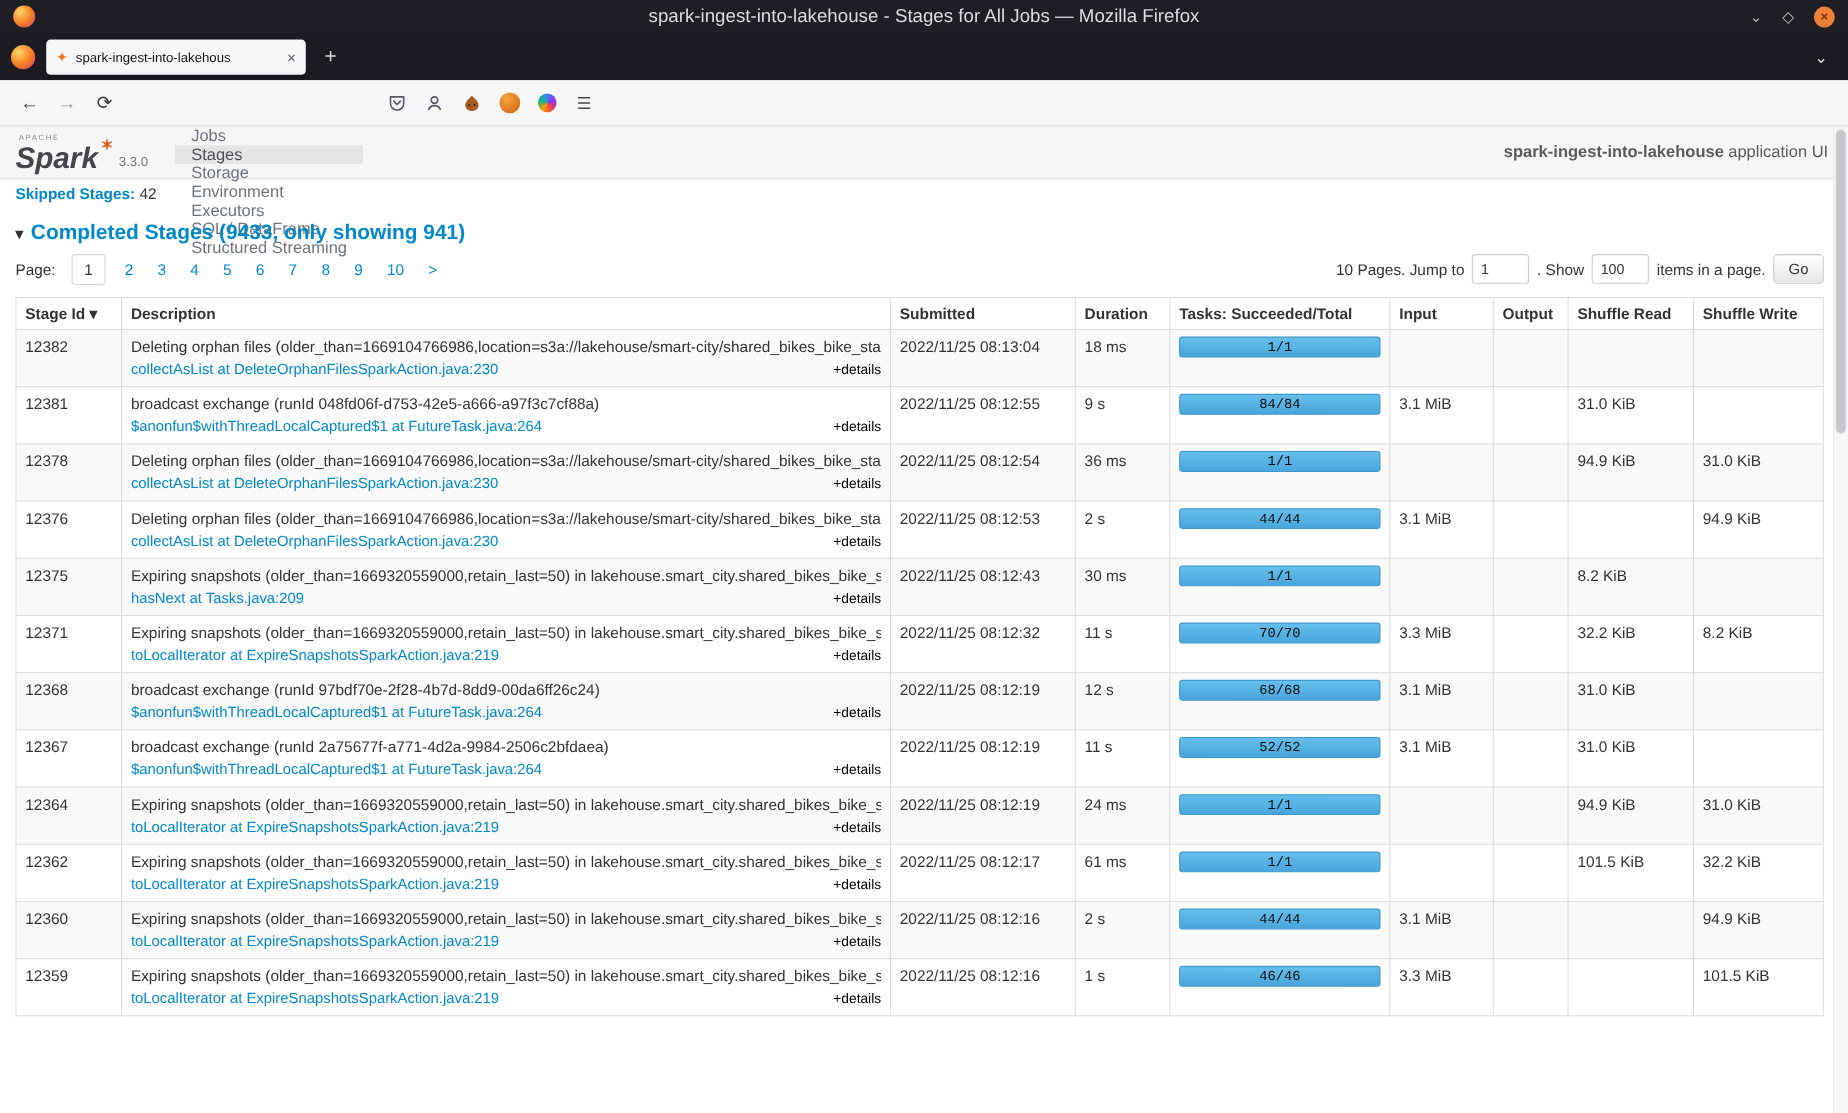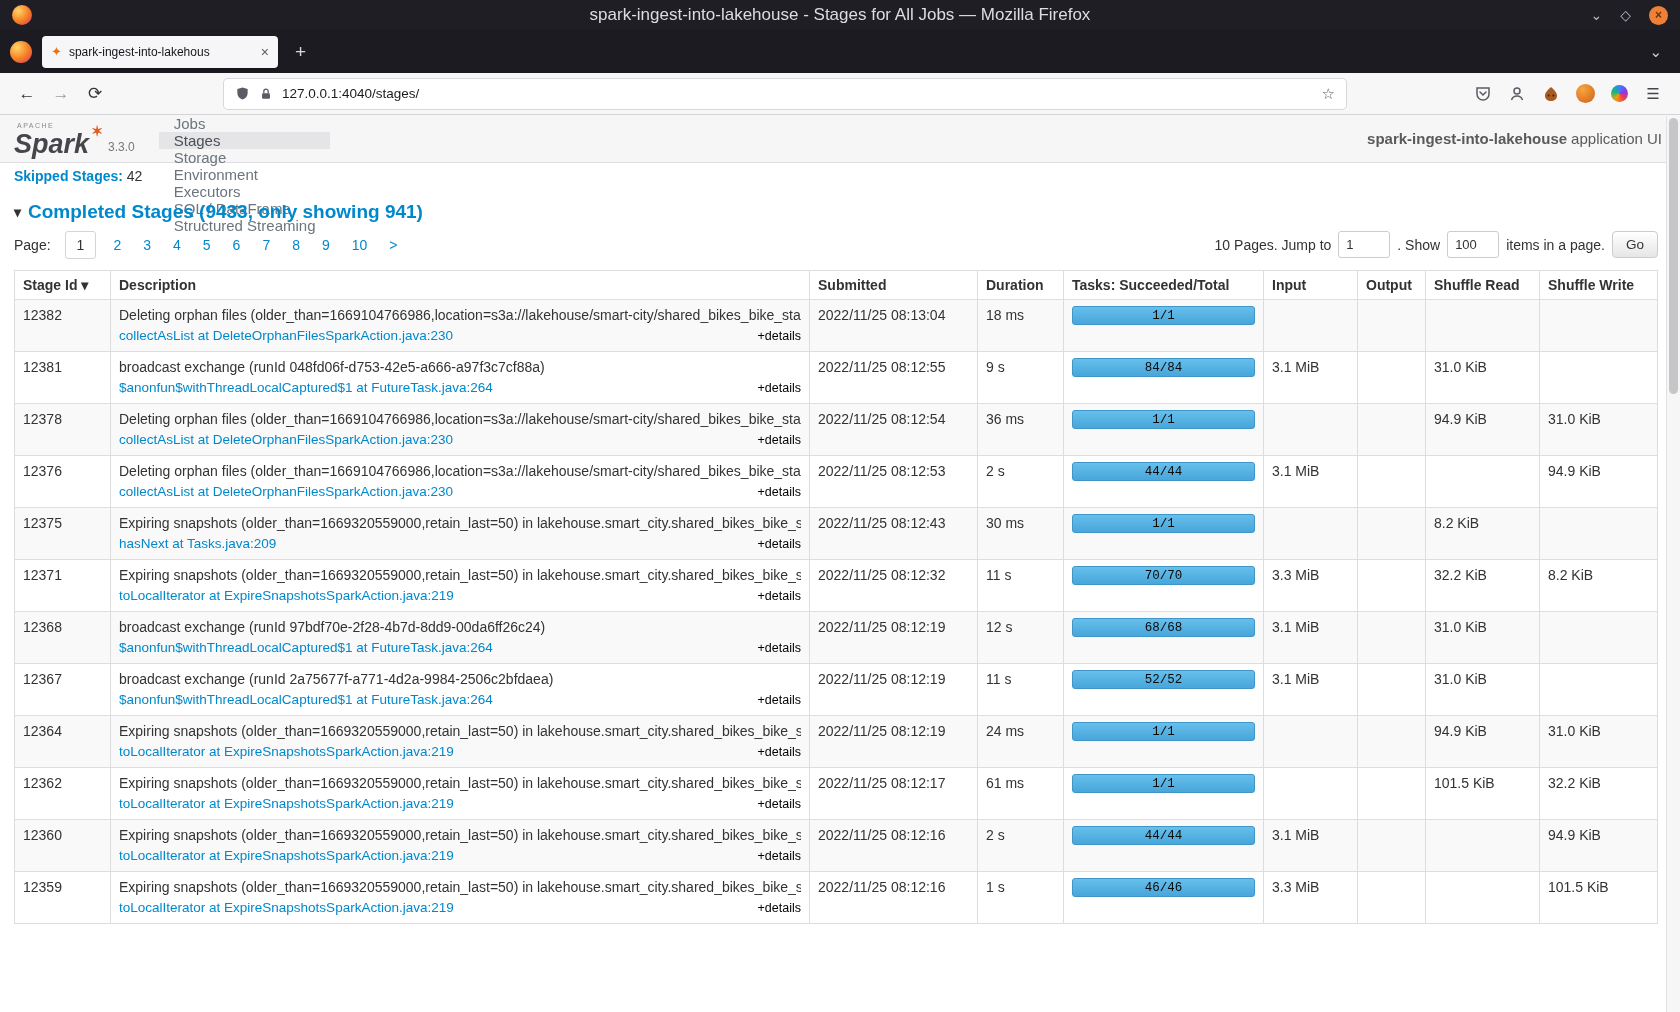--- a/index.html
+++ b/index.html
@@ -103,35 +103,20 @@
   </div>
   <span class="newtab">+</span>
   <span class="tab-overflow">⌄</span>
 </div>
 
 <div class="navbar">
   <span class="nav-btn">←</span>
   <span class="nav-btn fwd">→</span>
   <span class="nav-btn">⟳</span>
   <span class="toolbar-spacer"></span>
-  <div class="urlbar">
-    <span>
-      <svg viewBox="0 0 16 16" width="15" height="15">
-          <path d="M8 1.5l5.5 1.8v4.2c0 3.6-2.3 5.8-5.5 7-3.2-1.2-5.5-3.4-5.5-7V3.3z" fill="#5b5b66"></path>
-        </svg>
-    </span>
-    <span>
-      <svg viewBox="0 0 16 16" width="14" height="14">
-          <rect x="3.5" y="7" width="9" height="6.5" rx="1.2" fill="#5b5b66"></rect>
-          <path d="M5.5 7V5a2.5 2.5 0 0 1 5 0v2" fill="none" stroke="#5b5b66" stroke-width="1.5"></path>
-        </svg>
-    </span>
-    <span class="url-text">127.0.0.1:4040/stages/</span>
-    <span class="staricon">☆</span>
-  </div>
   <span class="toolbar-spacer2"></span>
   <span class="tool-icon">
     <svg viewBox="0 0 16 16" width="16" height="16">
         <path d="M2 2h12v6a6 6 0 0 1-12 0z" fill="none" stroke="#5b5b66" stroke-width="1.5"></path>
         <path d="M5 6l3 3 3-3" fill="none" stroke="#5b5b66" stroke-width="1.5" stroke-linecap="round"></path>
       </svg>
   </span>
   <span class="tool-icon">
     <svg viewBox="0 0 16 16" width="16" height="16">
         <circle cx="8" cy="5" r="3" fill="none" stroke="#5b5b66" stroke-width="1.5"></circle>

